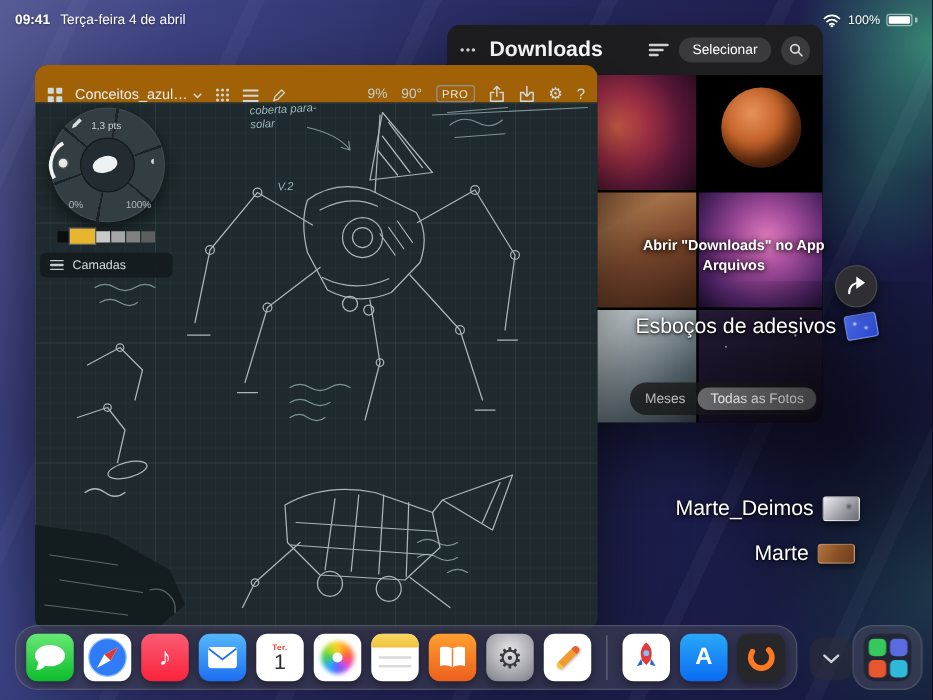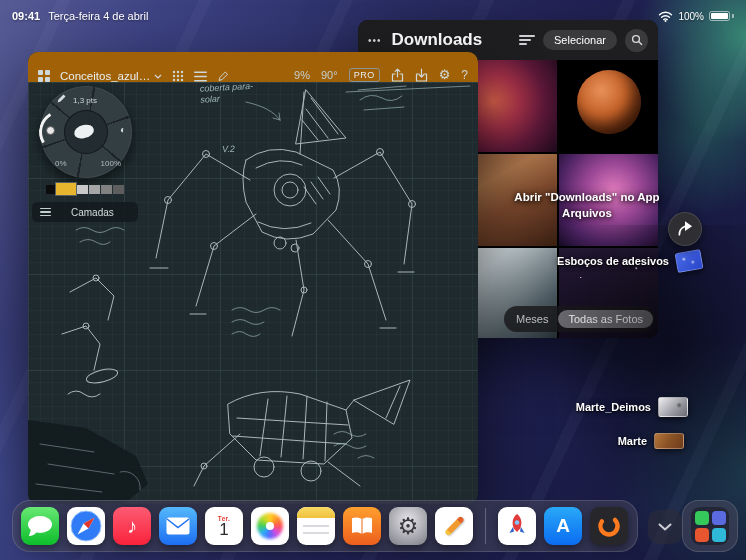--- a/index.html
+++ b/index.html
@@ -120,33 +120,33 @@
 
   .color-strip { position:absolute; left:18px; top:131px; display:flex; align-items:center; gap:1px; z-index:4; }
   .cs0 { width:9px; height:9px; background:#0c0c0c; }
   .cs1 { width:20px; height:12px; background:#e8b52f; box-shadow:0 0 0 1px rgba(255,255,255,.25); }
   .cs2 { width:11px; height:9px; background:#c9c9c9; }
   .cs3 { width:11px; height:9px; background:#a5a5a5; }
   .cs4 { width:11px; height:9px; background:#818181; }
   .cs5 { width:11px; height:9px; background:#5e5e5e; }
 
   .layers-bar { position:absolute; left:4px; top:150px; width:106px; height:20px; z-index:4;
-    background:rgba(20,27,30,.92); border-radius:5px; display:flex; align-items:center; gap:20px;
+    background:rgba(20,27,30,.92); border-radius:5px; display:flex; align-items:center; gap:7px;
     padding:0 8px; color:#d5dcde; font-size:10px; }
   .hamb { width:11px; height:9px; display:flex; flex-direction:column; justify-content:space-between; }
   .hamb i { display:block; height:1.4px; background:#c3ced1; border-radius:1px; }
 
   
   .drag-shadow { position:absolute; left:545px; top:225px; width:215px; height:290px; z-index:4; pointer-events:none;
     background:radial-gradient(ellipse at 60% 40%, rgba(0,0,0,.5), transparent 70%); }
   .drop-hint { position:absolute; right:84px; top:190px; width:150px; z-index:5;
     color:#fff; font-size:11.5px; font-weight:700; text-align:center; line-height:1.35;
     text-shadow:0 1px 4px rgba(0,0,0,.95), 0 0 8px rgba(0,0,0,.6); }
   .drag-item { position:absolute; display:flex; align-items:center; gap:7px; z-index:5; }
-  .drag-label { color:#fff; font-size:11px; font-weight:700; white-space:nowrap;
+  .drag-label { color:#fff; font-size:17px; font-weight:400; white-space:nowrap;
     text-shadow:0 1px 2px rgba(0,0,0,.95), 0 0 6px rgba(0,0,0,.6); }
   .pill-label { background:rgba(44,44,48,.92); padding:2px 9px; border-radius:10px; text-shadow:none; }
   .thumb { border-radius:3px; box-shadow:0 2px 6px rgba(0,0,0,.6); border:1px solid rgba(255,255,255,.28); }
   .th-stickers { width:26px; height:20px; transform:rotate(-10deg);
     background:radial-gradient(2px 2px at 30% 35%, rgba(255,255,255,.9), transparent),
                radial-gradient(2px 2px at 65% 60%, rgba(255,255,255,.8), transparent),
                linear-gradient(135deg,#4a6ae8,#2946c8); }
   .th-logo { width:26px; height:16px; transform:rotate(-6deg); background:linear-gradient(135deg,#1e5a3a,#0f3a24); }
   .th-mars-sphere { width:26px; height:24px; background:radial-gradient(circle 9px at 50% 50%, #d97b3a, #8a3e12 80%, #000 88%), #000; }
   .th-deimos { width:30px; height:20px; background:radial-gradient(3px 3px at 72% 40%, #555, transparent),

